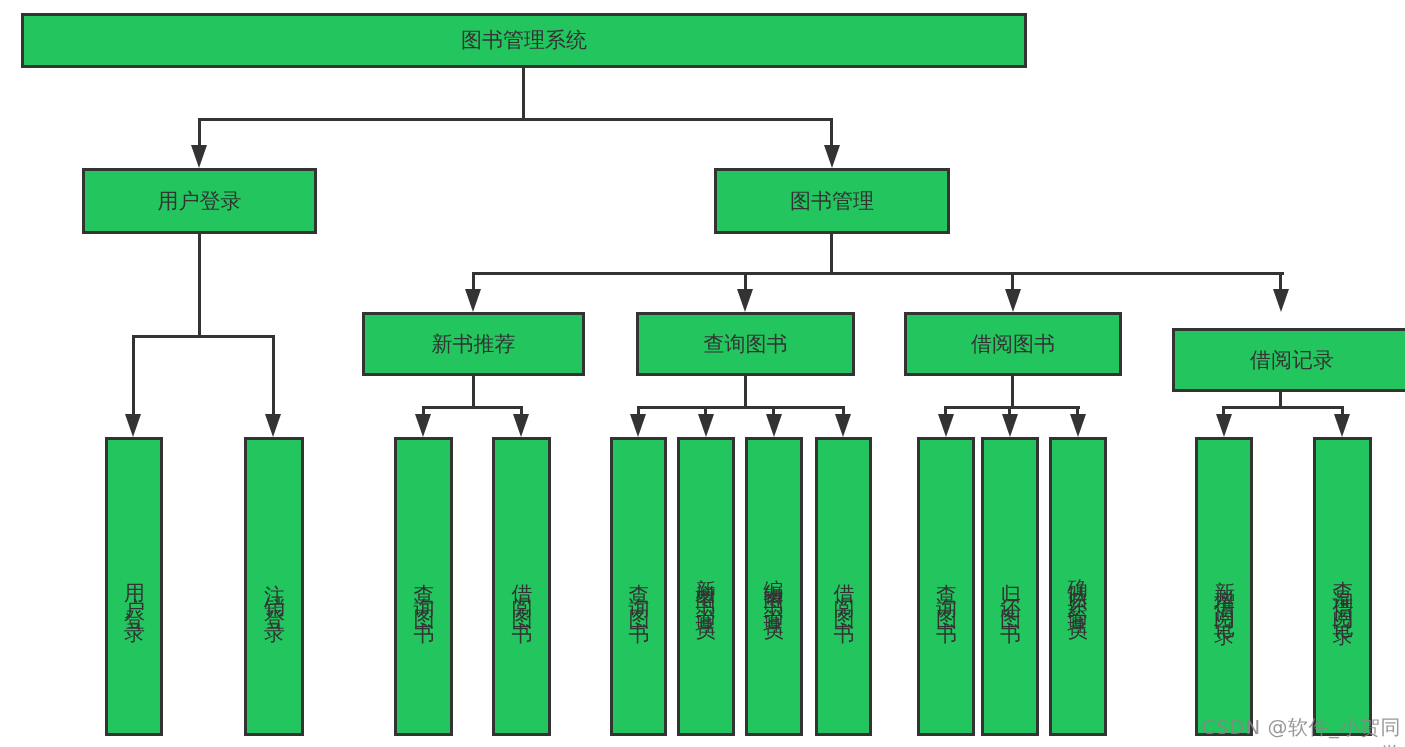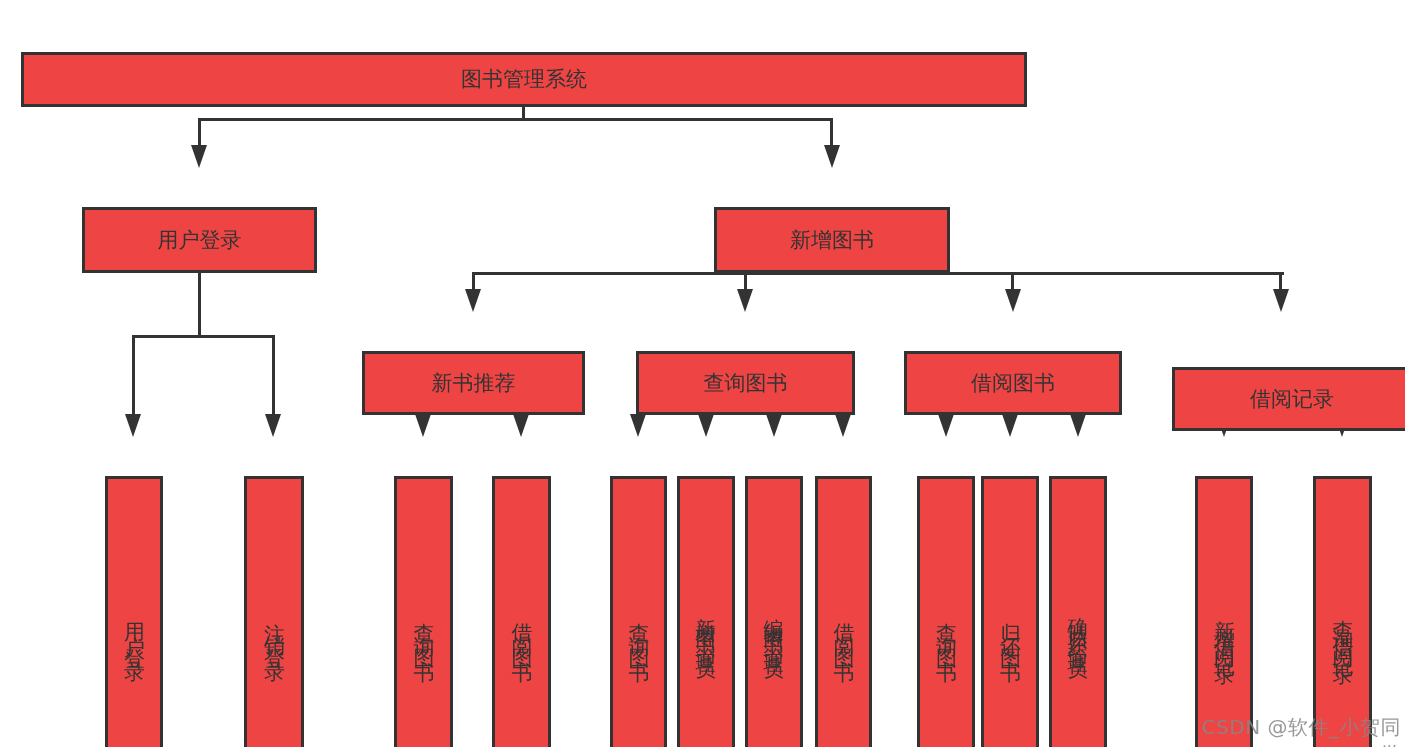--- a/index.html
+++ b/index.html
@@ -6,25 +6,24 @@
     --line:#333333;
     --txt:#333333;
   }
   html,body{margin:0;padding:0;background:#ffffff;}
   body{font-family:"DejaVu Sans","Liberation Sans",sans-serif;}
   .canvas{
     position:relative;width:1405px;height:747px;background:#ffffff;overflow:hidden;
   }
   .box{
     position:absolute;box-sizing:border-box;
-    border:3px solid var(--line);background:#ef4444;
+    border:3px solid var(--line);background:#22c55e;
     display:flex;align-items:center;justify-content:center;
     color:var(--txt);font-size:21px;line-height:1;
     white-space:nowrap;
-    margin-top:39px;
   }
   .v{
     writing-mode:vertical-rl;text-orientation:mixed;
     white-space:normal;
   }
   .v4{letter-spacing:13px;padding-top:13px;}
   .v6{letter-spacing:9px;padding-top:9px;}
   .v9{letter-spacing:6px;padding-top:6px;font-size:20px;}
   .hline{position:absolute;height:3px;background:var(--line);}
   .vline{position:absolute;width:3px;background:var(--line);}
@@ -99,21 +98,21 @@
   <div class="vline" style="left:1279px;top:376px;height:33px"></div>
   <div class="hline" style="left:1222px;top:406px;width:122px"></div>
   <div class="vline" style="left:1222px;top:406px;height:12px"></div>
   <div class="vline" style="left:1341px;top:406px;height:12px"></div>
   <div class="arrow" style="left:1216px;top:414px"></div>
   <div class="arrow" style="left:1334px;top:414px"></div>
 
   <div class="box" style="left:21px;top:13px;width:1006px;height:55px">图书管理系统</div>
 
   <div class="box" style="left:82px;top:168px;width:235px;height:66px">用户登录</div>
-  <div class="box" style="left:714px;top:168px;width:236px;height:66px">新增图书</div>
+  <div class="box" style="left:714px;top:168px;width:236px;height:66px">图书管理</div>
 
   <div class="box" style="left:362px;top:312px;width:223px;height:64px">新书推荐</div>
   <div class="box" style="left:636px;top:312px;width:219px;height:64px">查询图书</div>
   <div class="box" style="left:904px;top:312px;width:218px;height:64px">借阅图书</div>
   <div class="box" style="left:1172px;top:328px;width:240px;height:64px">借阅记录</div>
 
   <div class="box v v4" style="left:105px;top:437px;width:58px;height:299px">用户登录</div>
   <div class="box v v4" style="left:244px;top:437px;width:60px;height:299px">注销登录</div>
 
   <div class="box v v4" style="left:394px;top:437px;width:59px;height:299px">查询图书</div>

